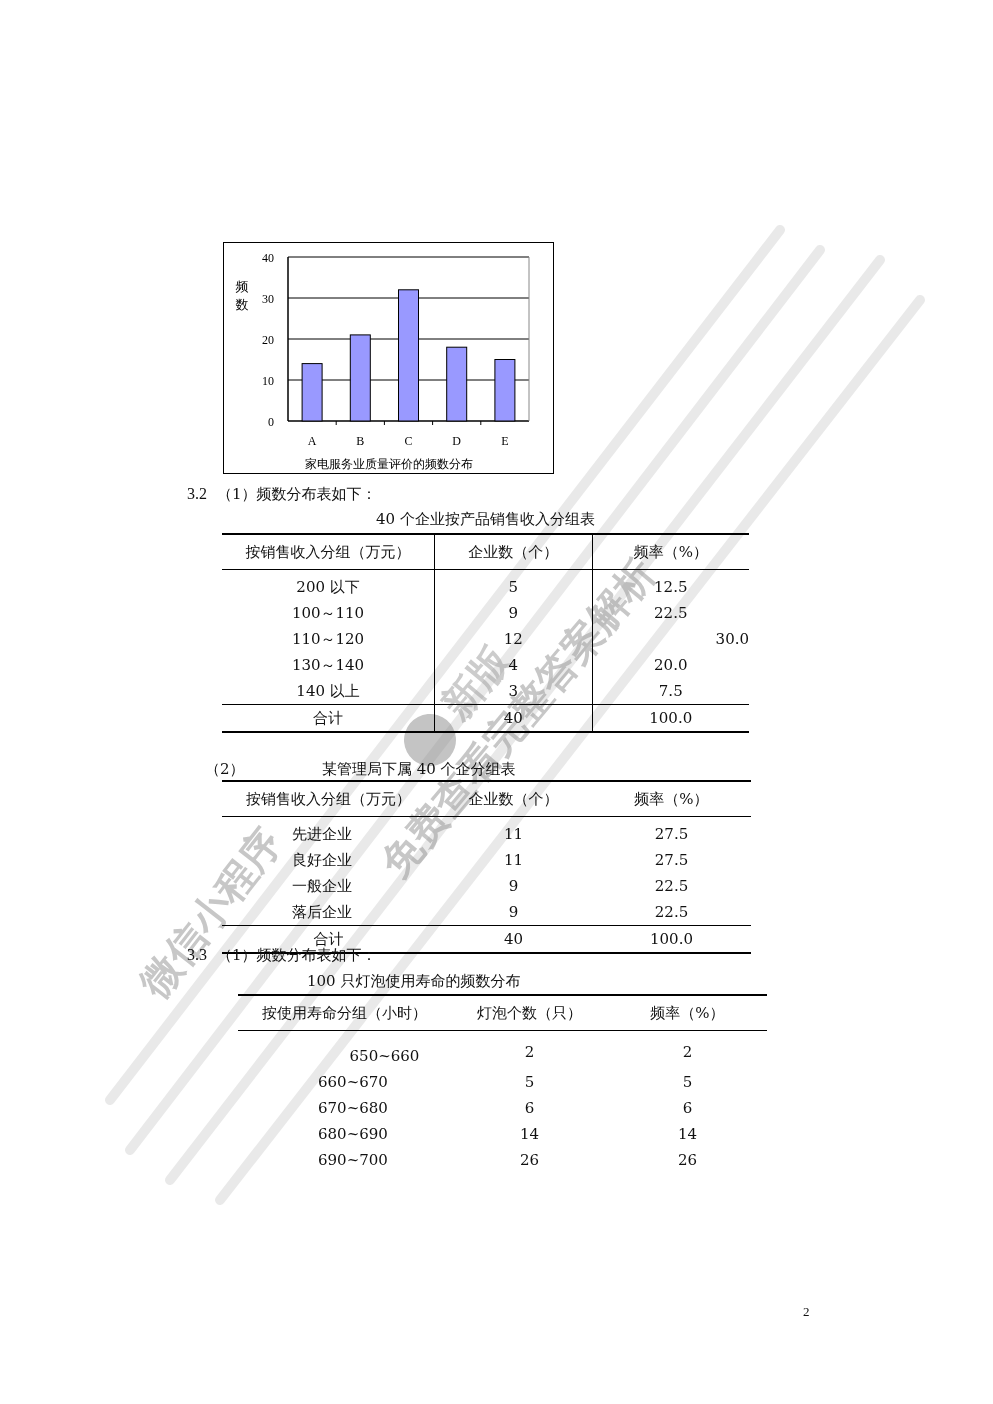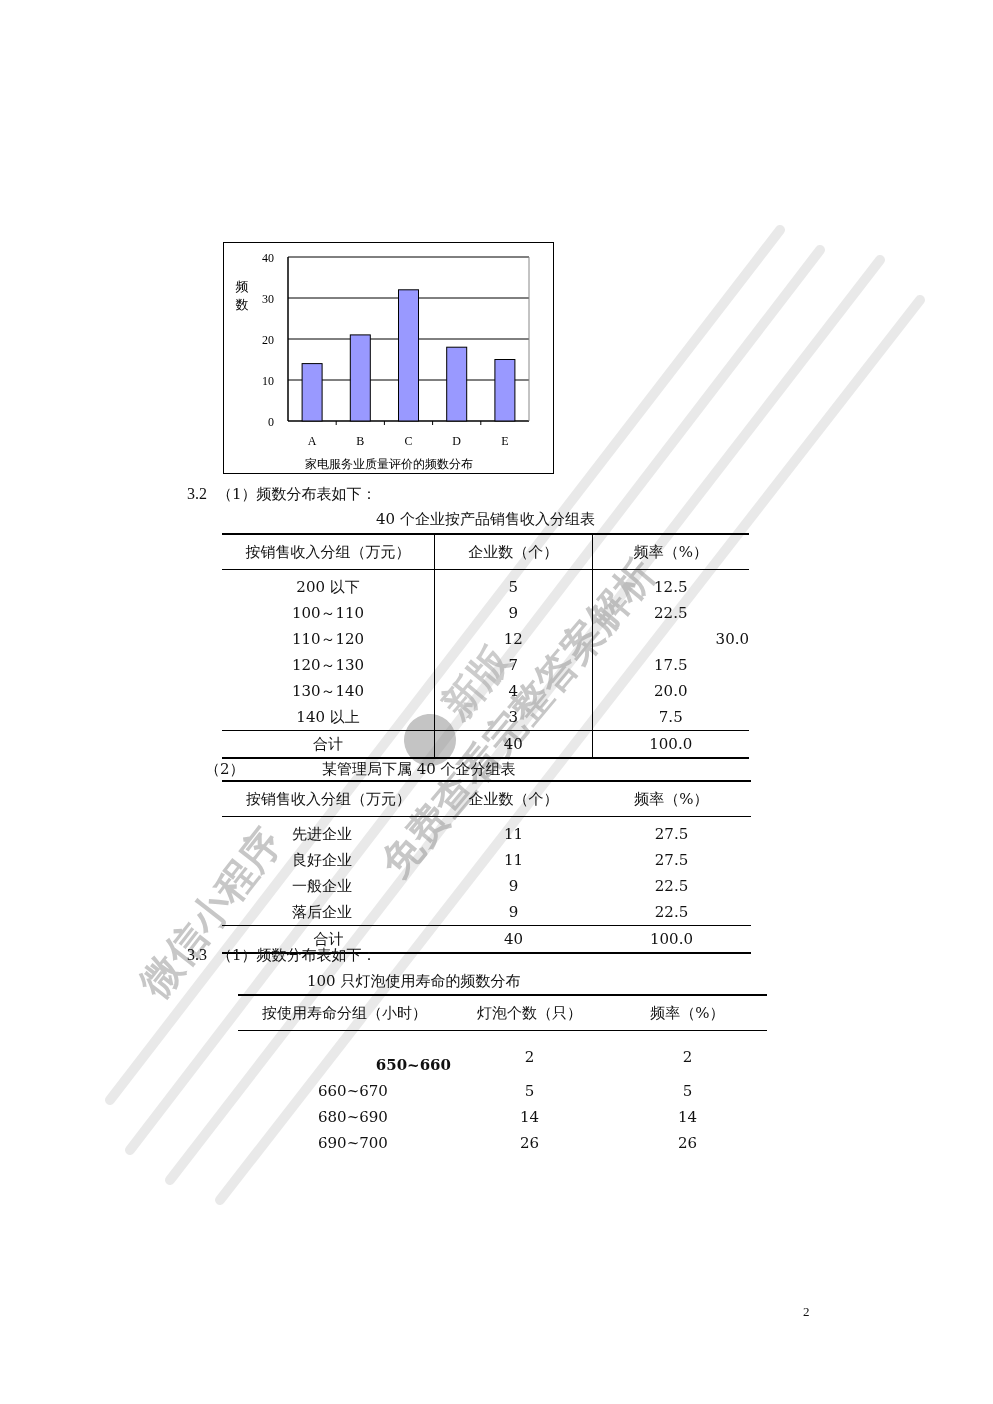--- a/index.html
+++ b/index.html
@@ -104,25 +104,20 @@
           <td style="">100～110</td>
           <td style="border-left:1.5px solid #000;">9</td>
           <td style="border-left:1.5px solid #000;">22.5</td>
         </tr>
         <tr>
           <td style="">110～120</td>
           <td style="border-left:1.5px solid #000;">12</td>
           <td style="border-left:1.5px solid #000;text-align:right;">30.0</td>
         </tr>
         <tr>
-          <td style="">120～130</td>
-          <td style="border-left:1.5px solid #000;">7</td>
-          <td style="border-left:1.5px solid #000;">17.5</td>
-        </tr>
-        <tr>
           <td style="">130～140</td>
           <td style="border-left:1.5px solid #000;">4</td>
           <td style="border-left:1.5px solid #000;">20.0</td>
         </tr>
         <tr>
           <td style="">140 以上</td>
           <td style="border-left:1.5px solid #000;">3</td>
           <td style="border-left:1.5px solid #000;">7.5</td>
         </tr>
         <tr style="border-top:1px solid #000;border-bottom:2px solid #000;">
@@ -181,30 +176,35 @@
   <table class="dt" id="t3" style="left:238px; top:994px; width:529px;">
       <thead>
         <tr style="border-top:2px solid #000;border-bottom:1px solid #000;">
           <th style="width:213px;">按使用寿命分组（小时）</th>
           <th style="width:157px;">灯泡个数（只）</th>
           <th style="width:159px;">频率（%）</th>
         </tr>
       </thead>
       <tbody>
         <tr>
-          <td style="padding-top:21px;text-align:right;padding-left:80px;font-weight:bold;">650~660</td>
+          <td style="padding-top:12px;text-align:center;padding-left:80px;">650~660</td>
           <td style="padding-top:4px;">2</td>
           <td style="padding-top:4px;">2</td>
         </tr>
         <tr>
           <td style="text-align:left;padding-left:80px;">660~670</td>
           <td style="">5</td>
           <td style="">5</td>
         </tr>
         <tr>
+          <td style="text-align:left;padding-left:80px;">670~680</td>
+          <td style="">6</td>
+          <td style="">6</td>
+        </tr>
+        <tr>
           <td style="text-align:left;padding-left:80px;">680~690</td>
           <td style="">14</td>
           <td style="">14</td>
         </tr>
         <tr>
           <td style="text-align:left;padding-left:80px;">690~700</td>
           <td style="">26</td>
           <td style="">26</td>
         </tr>
       </tbody>

